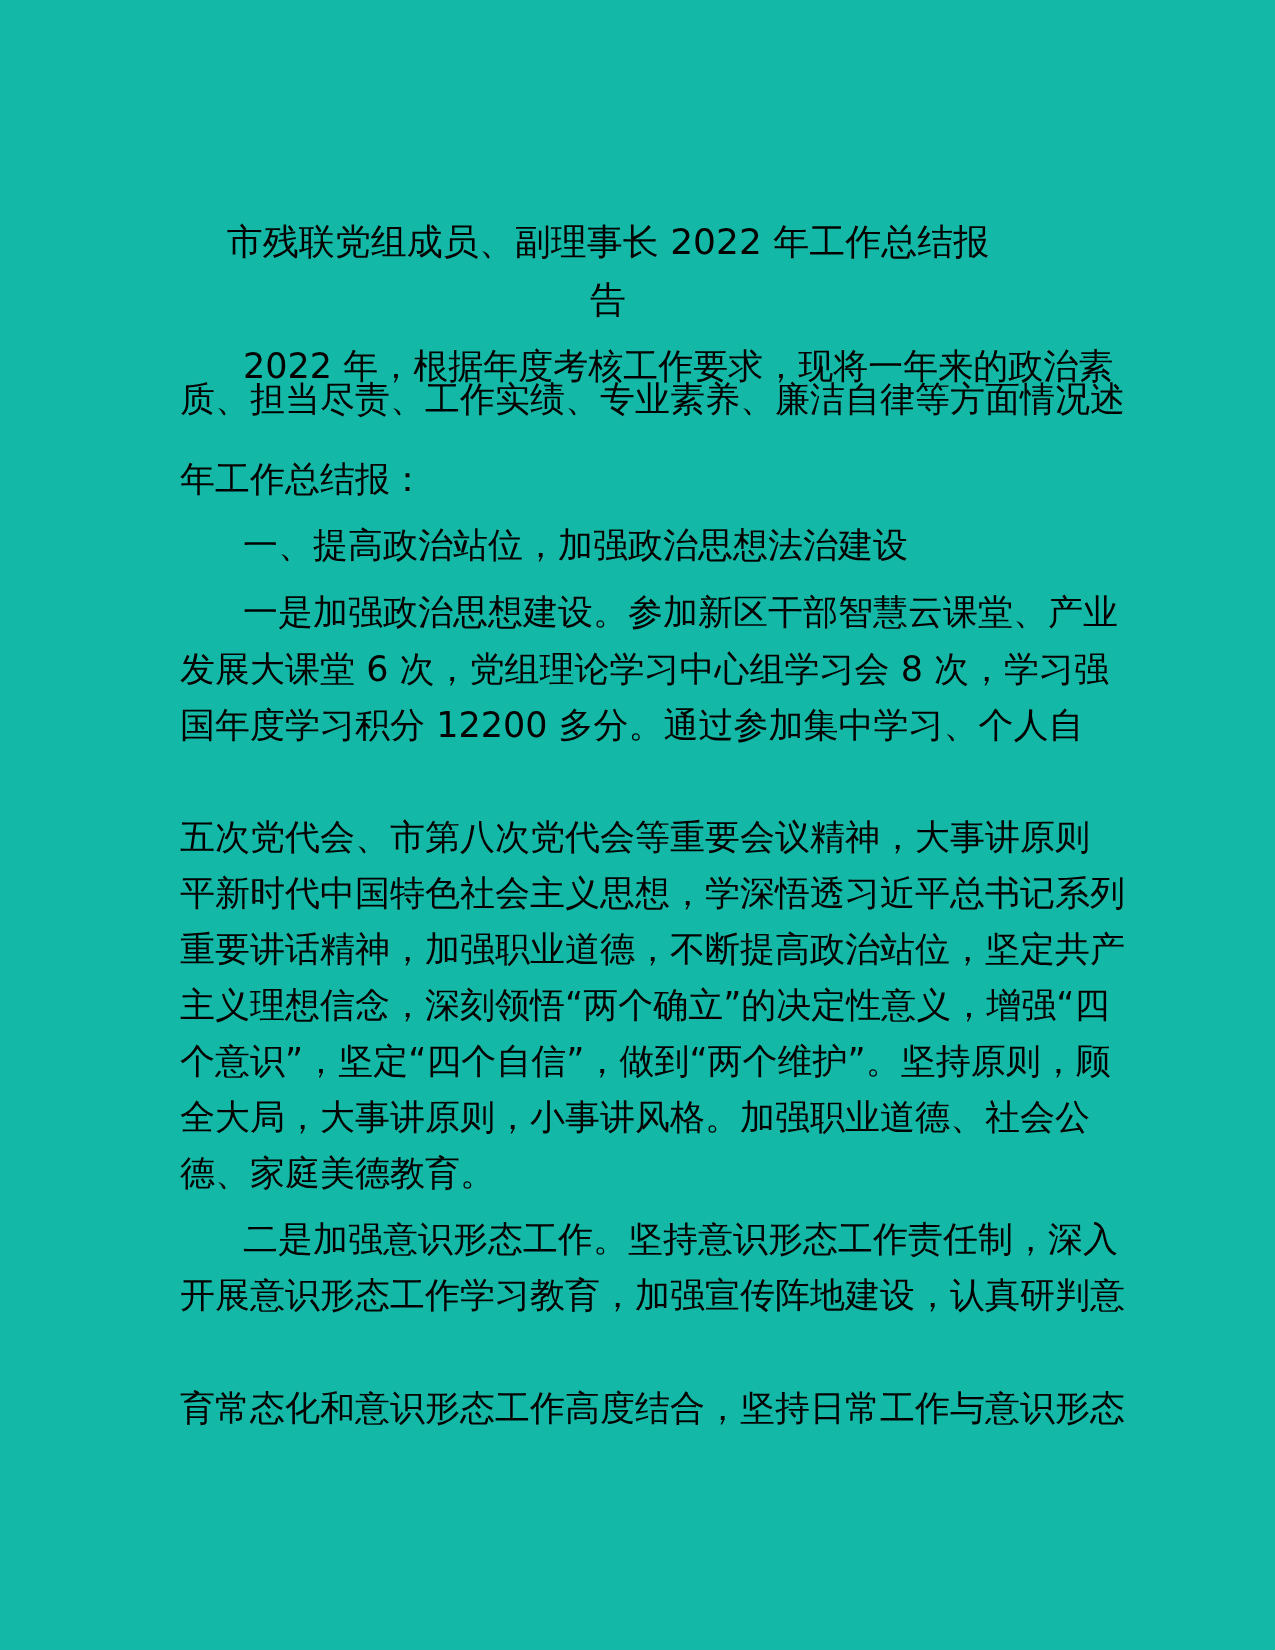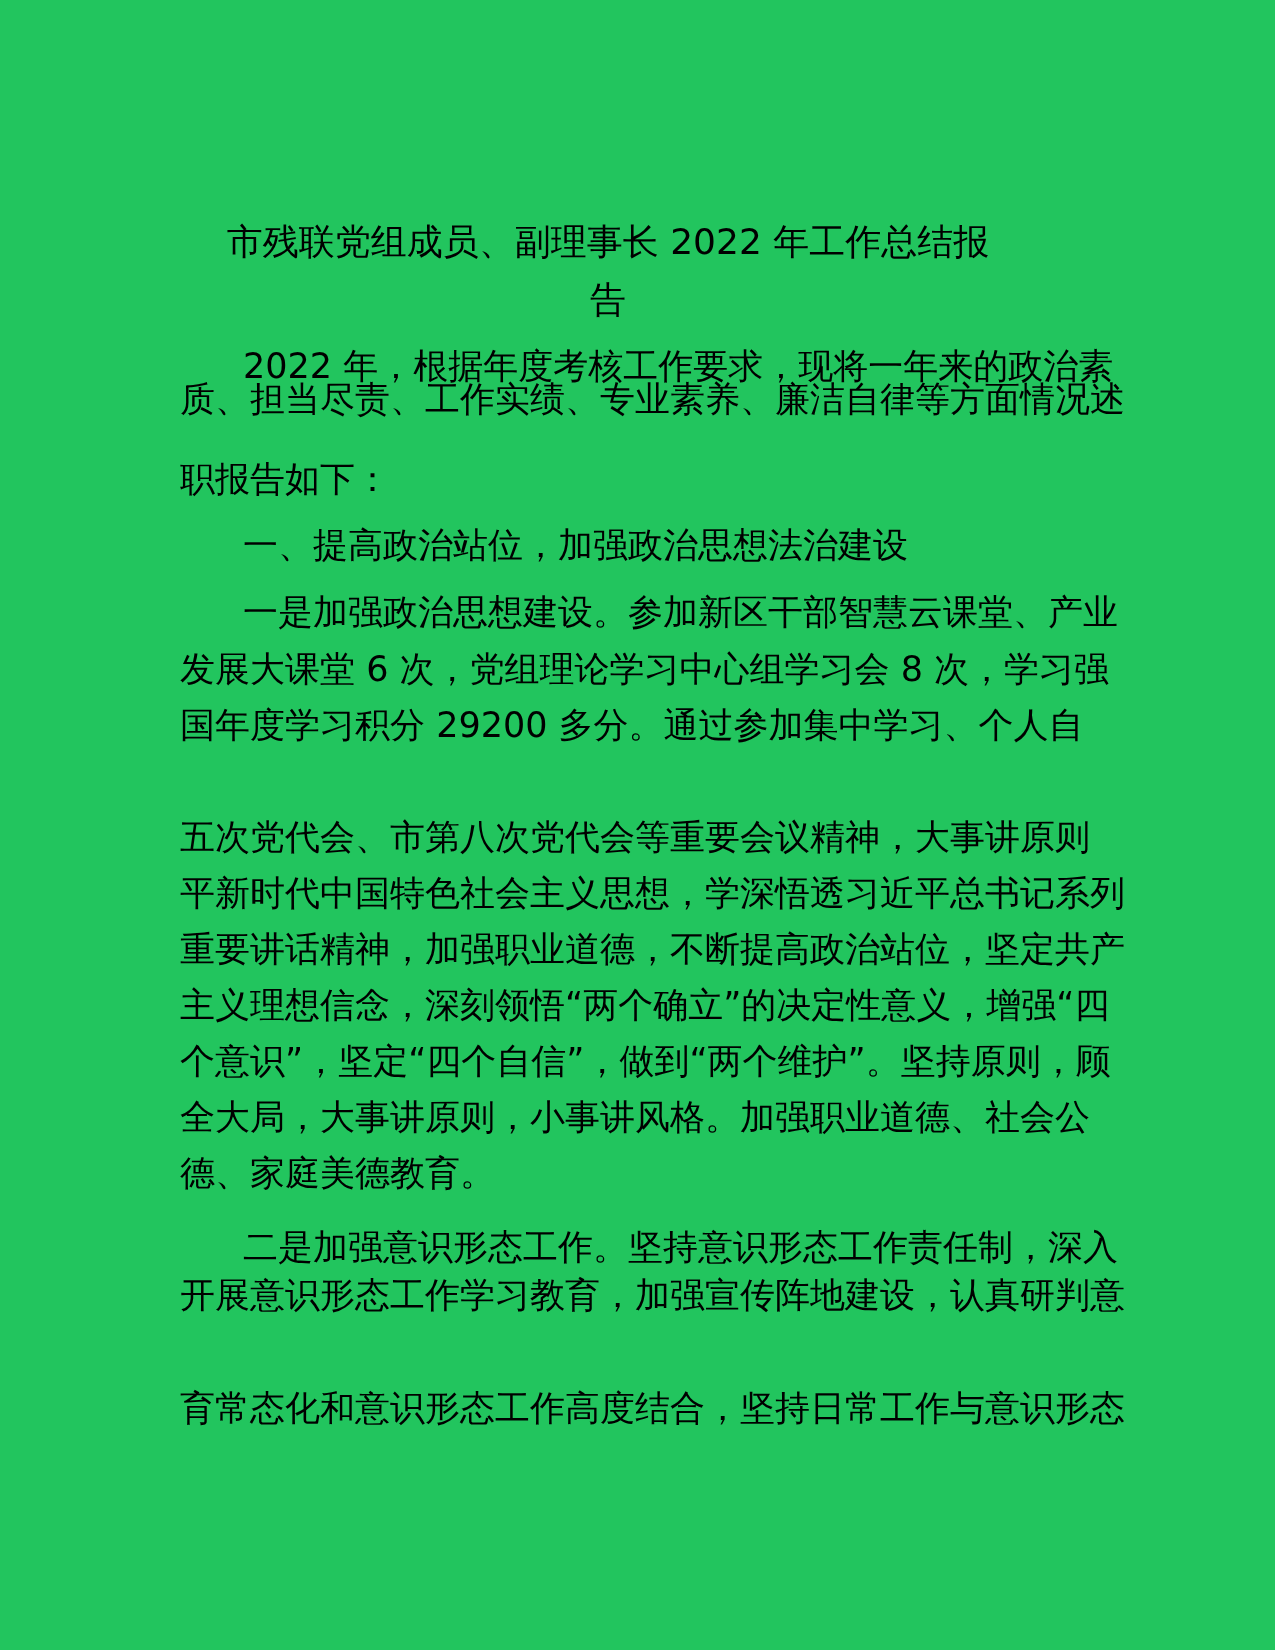--- a/index.html
+++ b/index.html
@@ -14,21 +14,21 @@
       overflow: hidden;
       font-family: "DejaVu Sans", "Liberation Sans", sans-serif;
       color: #000000;
     }
     .page {
       position: absolute;
       left: 0;
       top: 0;
       width: 1275px;
       height: 1650px;
-      background: #22c55e;
+      background: #14b8a6;
     }
     .title {
       position: absolute;
       left: 178px;
       width: 860px;
       text-align: center;
       font-size: 36px;
       line-height: 58px;
       letter-spacing: 0px;
     }
@@ -56,32 +56,32 @@
 
 <div class="page">
 
   <div class="title" style="top:213px;">
     <span class="title-line">市残联党组成员、副理事长 2022 年工作总结报</span>
     <span class="title-line">告</span>
   </div>
 
   <div class="line indent" style="top:348px;">2022 年，根据年度考核工作要求，现将一年来的政治素</div>
   <div class="line" style="top:381px;">质、担当尽责、工作实绩、专业素养、廉洁自律等方面情况述</div>
-  <div class="line last" style="top:461px;">职报告如下：</div>
+  <div class="line last" style="top:461px;">年工作总结报：</div>
 
   <div class="line indent last" style="top:527px;">一、提高政治站位，加强政治思想法治建设</div>
 
   <div class="line indent" style="top:594px;">一是加强政治思想建设。参加新区干部智慧云课堂、产业</div>
   <div class="line" style="top:651px;">发展大课堂 6 次，党组理论学习中心组学习会 8 次，学习强</div>
-  <div class="line" style="top:707px;">国年度学习积分 29200 多分。通过参加集中学习、个人自</div>
+  <div class="line" style="top:707px;">国年度学习积分 12200 多分。通过参加集中学习、个人自</div>
   <div class="line" style="top:819px;">五次党代会、市第八次党代会等重要会议精神，大事讲原则</div>
   <div class="line" style="top:875px;">平新时代中国特色社会主义思想，学深悟透习近平总书记系列</div>
   <div class="line" style="top:931px;">重要讲话精神，加强职业道德，不断提高政治站位，坚定共产</div>
   <div class="line" style="top:987px;">主义理想信念，深刻领悟“两个确立”的决定性意义，增强“四</div>
   <div class="line" style="top:1043px;">个意识”，坚定“四个自信”，做到“两个维护”。坚持原则，顾</div>
   <div class="line" style="top:1099px;">全大局，大事讲原则，小事讲风格。加强职业道德、社会公</div>
   <div class="line last" style="top:1155px;">德、家庭美德教育。</div>
 
-  <div class="line indent" style="top:1221px;margin-top:8px;">二是加强意识形态工作。坚持意识形态工作责任制，深入</div>
+  <div class="line indent" style="top:1221px;">二是加强意识形态工作。坚持意识形态工作责任制，深入</div>
   <div class="line" style="top:1277px;">开展意识形态工作学习教育，加强宣传阵地建设，认真研判意</div>
   <div class="line" style="top:1390px;">育常态化和意识形态工作高度结合，坚持日常工作与意识形态</div>
 
 </div>
 
 </body></html>

